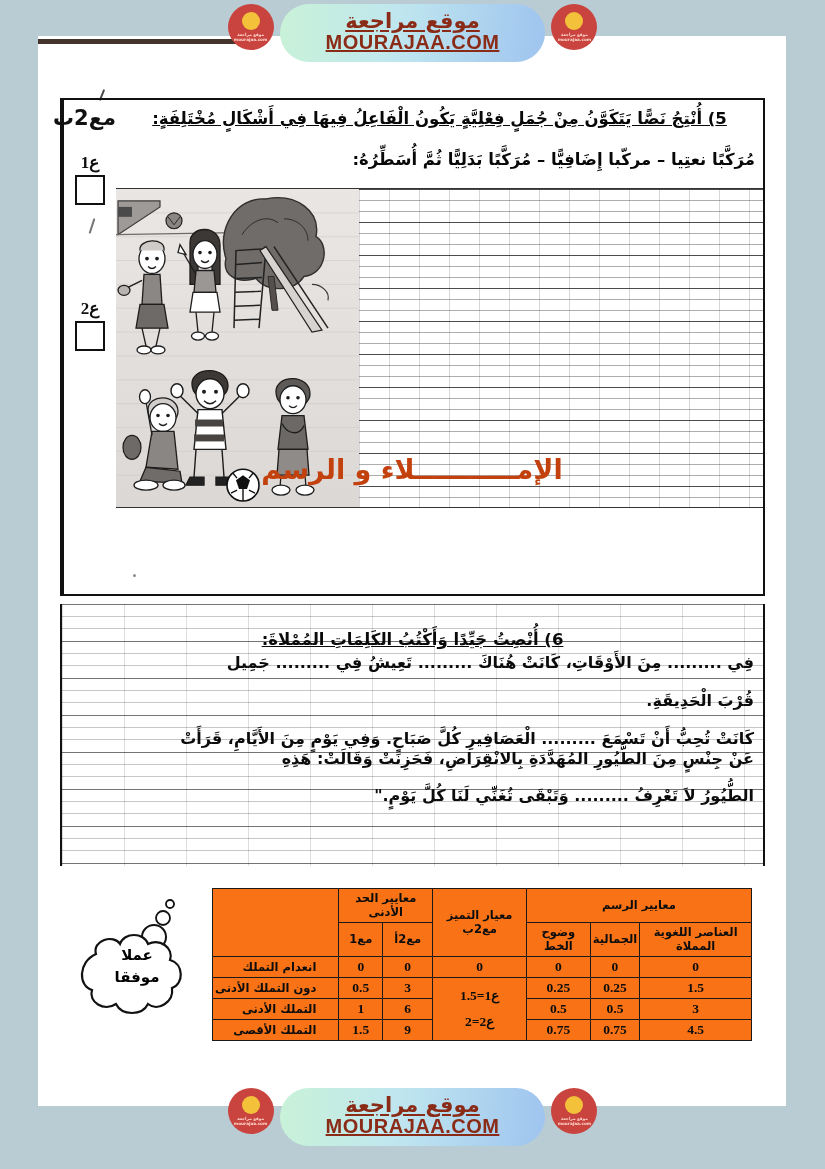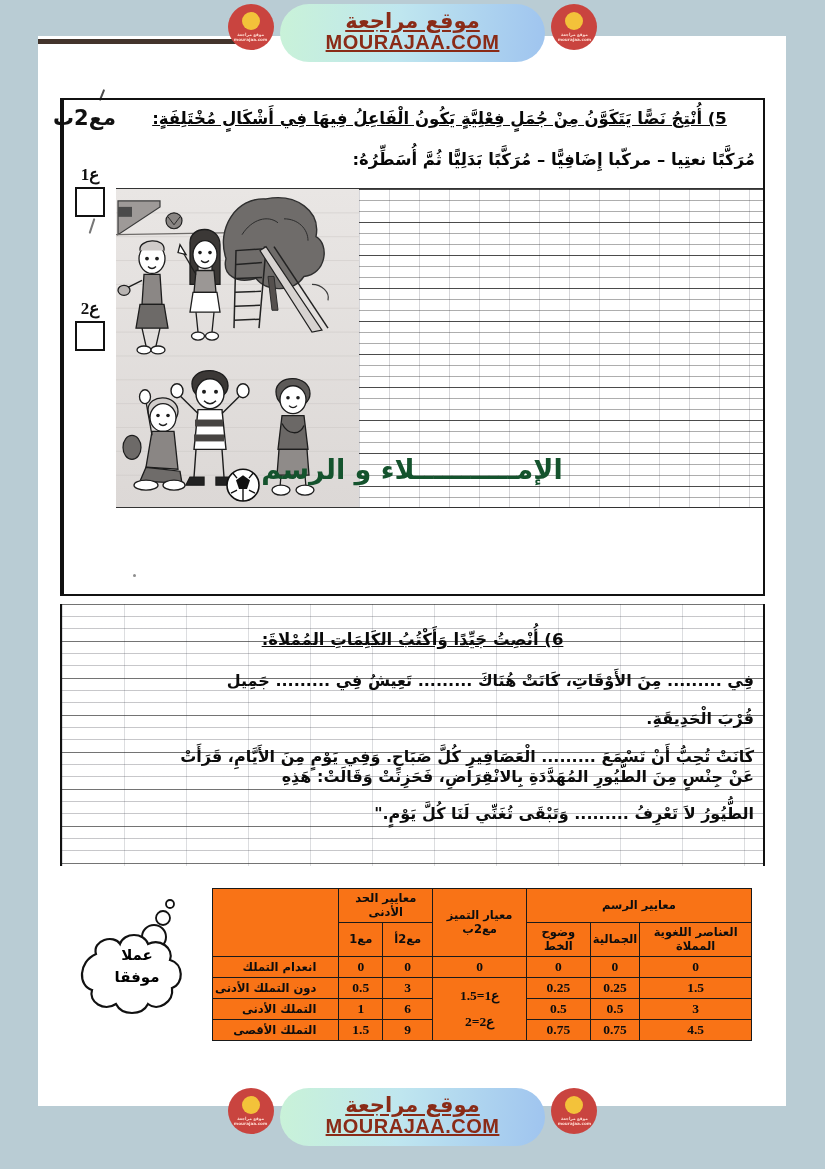--- a/index.html
+++ b/index.html
@@ -132,21 +132,21 @@
     text-align: center;
   }
   .side-top-label {
     font-size: 21px;
     font-weight: bold;
     color: #111;
     margin-top: 6px;
     letter-spacing: -0.5px;
   }
   .side-score { position: absolute; width: 100%; text-align: center; }
-  .side-score.s1 { top: 52px; margin-top: 12px; }
+  .side-score.s1 { top: 52px; }
   .side-score.s2 { top: 198px; }
   .side-score .lbl {
     font-size: 17px;
     font-weight: bold;
     color: #111;
     font-family: "Liberation Serif", serif;
   }
   .side-score .box {
     width: 30px; height: 30px;
     border: 2.5px solid #111;
@@ -218,21 +218,21 @@
   .illus svg { position: absolute; inset: 0; width: 100%; height: 100%; }
 
   
   .sec-heading {
     position: absolute;
     left: 0; right: 0;
     top: 418px;
     text-align: center;
     font-size: 27px;
     font-weight: bold;
-    color: #14532d;
+    color: #c2410c;
     letter-spacing: 0px;
     direction: rtl;
     font-family: "DejaVu Sans", sans-serif;
   }
 
   
   .q6-frame {
     position: absolute;
     left: 22px; top: 568px;
     width: 705px; height: 262px;
@@ -262,21 +262,21 @@
     direction: rtl;
   }
   .q6-line {
     font-size: 16px;
     font-weight: bold;
     color: #0c0c0c;
     direction: rtl;
     text-align: right;
     line-height: 1.2;
   }
-  .q6-l1 { margin-top: 22px; }
+  .q6-l1 { margin-top: 4px; }
   .q6-l2 { margin-top: 19px; }
   .q6-l3 { margin-top: 19px; }
   .q6-l4 { }
   .q6-l5 { margin-top: 18px; }
 
   
   .cloud-wrap {
     position: absolute;
     left: 24px; top: 856px;
     width: 150px; height: 128px;

